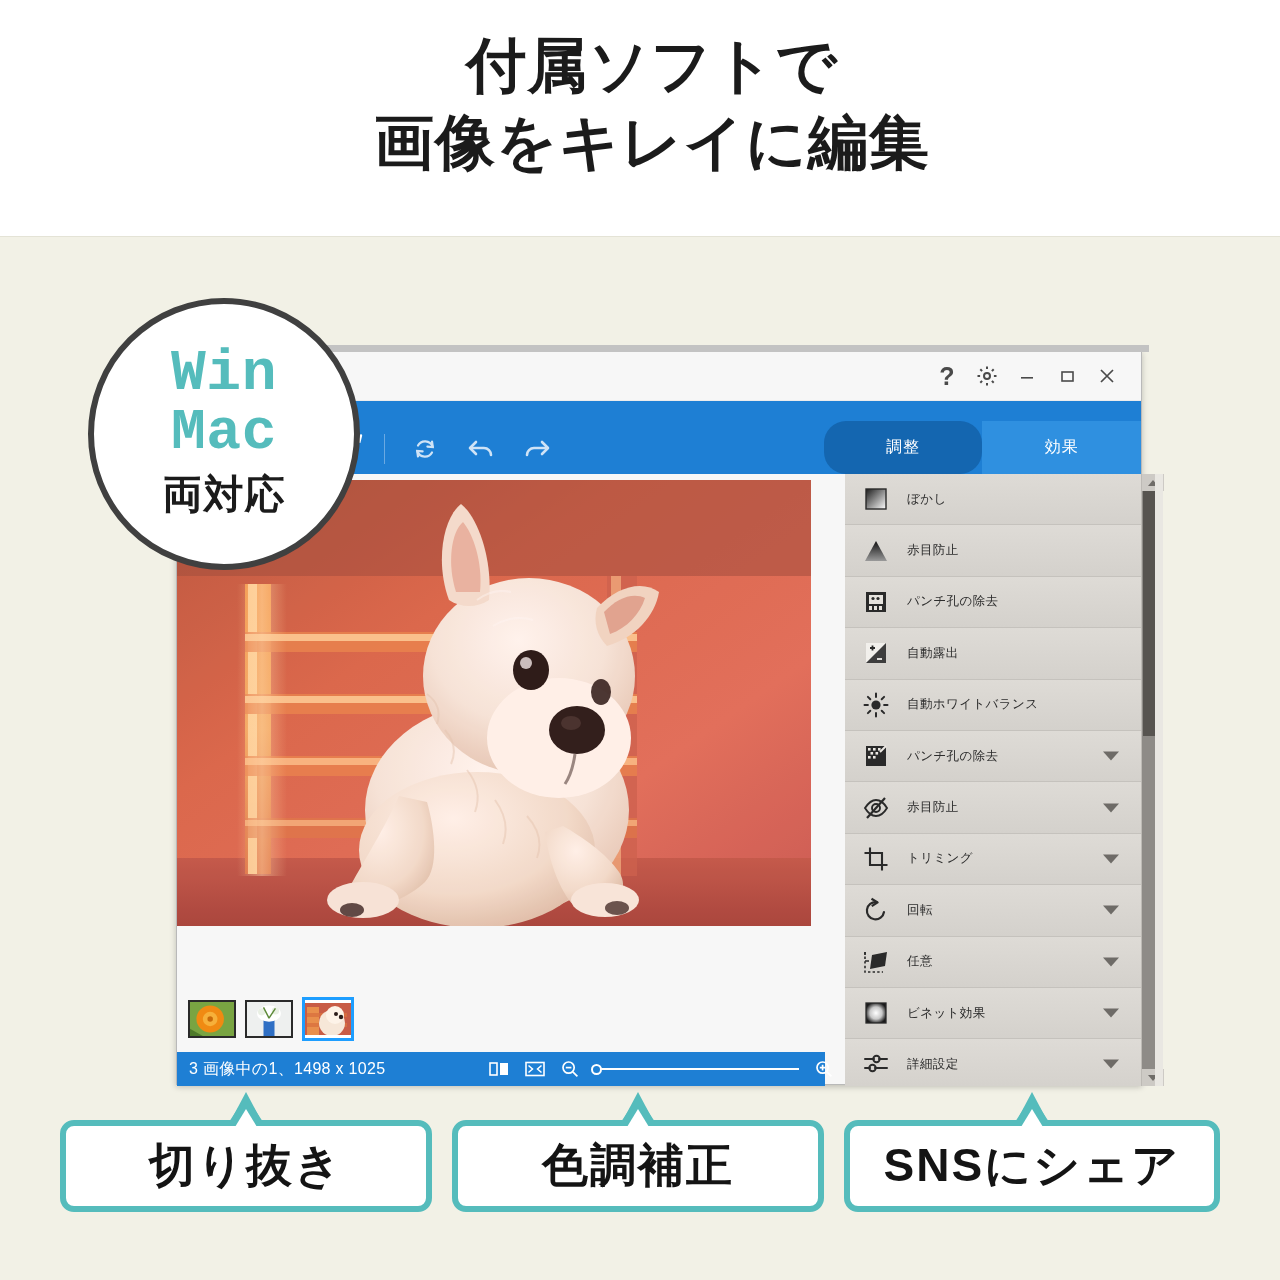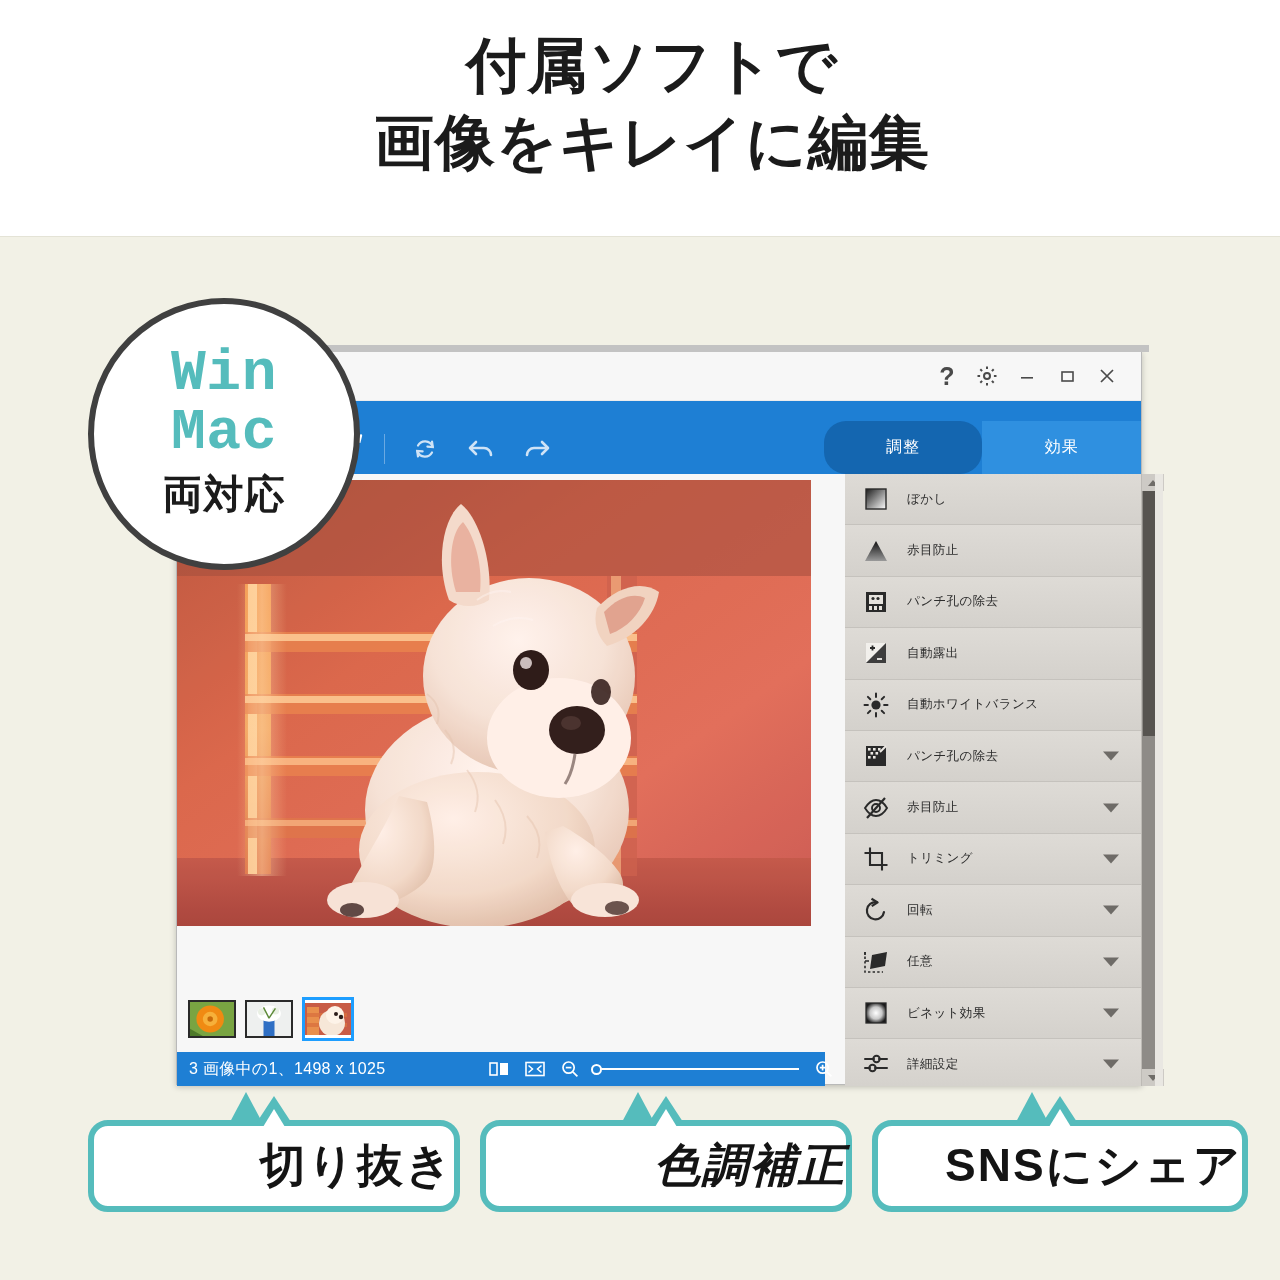--- a/index.html
+++ b/index.html
@@ -308,25 +308,24 @@
     left: 0; top: 1120px;
     width: 1280px;
     height: 110px;
     z-index: 20;
   }
   .callout {
     position: absolute;
     height: 92px;
     background: #ffffff;
     border: 6px solid #55bcbc;
-    border-radius: 20px;
+    border-radius: 14px;
     display: flex;
     align-items: center;
-    justify-content: flex-end;
-    margin-left: 28px;
+    justify-content: center;
   }
   .callout .ctext {
     font-size: 46px; font-weight: 700; color: #141414; letter-spacing: 2px;
     white-space: nowrap;
   }
   .callout .notch {
     position: absolute;
     top: -30px;
     left: 50%;
     margin-left: -17px;
@@ -339,21 +338,21 @@
     position: absolute;
     top: -17px;
     left: 50%;
     margin-left: -11px;
     width: 0; height: 0;
     border-left: 11px solid transparent;
     border-right: 11px solid transparent;
     border-bottom: 18px solid #ffffff;
   }
   .co1 { left: 60px;  width: 372px; }
-  .co2 { left: 452px; width: 372px; font-style: italic; }
+  .co2 { left: 452px; width: 372px; }
   .co3 { left: 844px; width: 376px; }
 
   
   .stem {
     position: absolute;
     width: 0; height: 0;
     border-left: 16px solid transparent;
     border-right: 16px solid transparent;
     border-bottom: 30px solid #55bcbc;
     z-index: 19;

